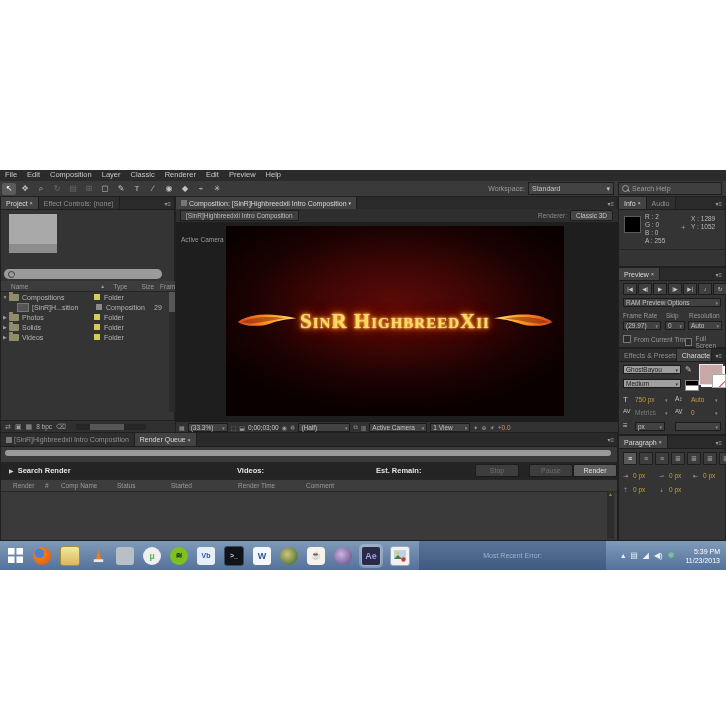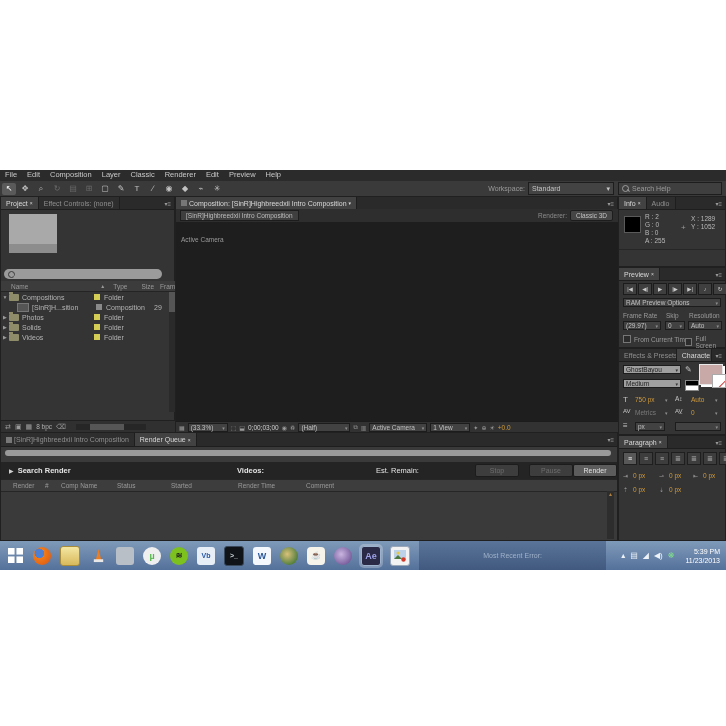--- a/index.html
+++ b/index.html
@@ -208,20 +208,40 @@
       </div>
       <div class="flymenu">▾≡</div>
     </div>
     <div class="abs" style="left:0;top:12px;width:443px;height:13px;background:#2e2e2e;display:flex;align-items:center;border-bottom:1px solid #1b1b1b;">
       <div style="margin-left:4px;background:#3f3f3f;border:1px solid #1d1d1d;font-size:6.5px;color:#bdbdbd;padding:1px 5px;">[SinR]Highbreedxii Intro Composition</div>
       <span style="margin-left:auto;font-size:6.5px;color:#8d8d8d;">Renderer:</span>
       <div style="margin:0 6px 0 3px;background:#454545;border:1px solid #1d1d1d;font-size:6.5px;color:#c4c4c4;padding:1px 5px;border-radius:2px;">Classic 3D</div>
     </div>
     <div class="abs" style="left:0;top:25px;width:443px;height:199px;background:#1e1e1e;overflow:hidden;">
       <span style="position:absolute;left:5px;top:14px;font-size:6.5px;color:#9a9a9a;">Active Camera</span>
+      <div class="abs compframe" style="left:50px;top:4px;width:338px;height:190px;">
+        <div class="abs" style="left:0;top:0;width:338px;height:190px;display:flex;align-items:center;justify-content:center;gap:2px;">
+          <svg width="62" height="20" viewBox="0 0 70 22">
+            <defs>
+                <linearGradient id="wg" x1="0" y1="0" x2="1" y2="0">
+              <stop offset="0" stop-color="#d8491a"></stop>
+                  <stop offset="0.55" stop-color="#ff9a22"></stop>
+                  <stop offset="1" stop-color="#ffe27a"></stop>
+            </linearGradient>
+              </defs>
+            <path d="M2 12 C14 3, 36 1, 68 8 C 50 10, 44 12, 38 14 C 26 18, 10 17, 2 12 Z" fill="url(#wg)"></path>
+            <path d="M6 12 C18 7, 34 5, 56 8 C 40 10, 30 13, 16 14 Z" fill="#7a1703" opacity="0.5"></path>
+          </svg>
+          <span class="firetext">SinR HighbreedXii</span>
+          <svg width="62" height="20" viewBox="0 0 70 22" style="transform:scaleX(-1);">
+            <path d="M2 12 C14 3, 36 1, 68 8 C 50 10, 44 12, 38 14 C 26 18, 10 17, 2 12 Z" fill="url(#wg)"></path>
+            <path d="M6 12 C18 7, 34 5, 56 8 C 40 10, 30 13, 16 14 Z" fill="#7a1703" opacity="0.5"></path>
+          </svg>
+        </div>
+      </div>
     </div>
     <div class="abs" style="left:0;top:224px;width:443px;height:12px;background:#323232;display:flex;align-items:center;gap:3px;padding-left:3px;border-top:1px solid #1c1c1c;box-sizing:border-box;">
       <span style="font-size:6px;color:#9a9a9a;">▦</span>
       <div class="dd" style="width:40px;">
         <span>(33.3%)</span>
         <span class="car">▾</span>
       </div>
       <span style="font-size:6px;color:#9a9a9a;">⬚</span>
       <span style="font-size:6px;color:#9a9a9a;">⬓</span>
       <span style="font-size:6.5px;color:#cfcfcf;">0;00;03;00</span>
@@ -409,21 +429,21 @@
         <span>Render Queue</span>
         <span style="font-size:5px;">×</span>
       </div>
       <div class="flymenu">▾≡</div>
     </div>
     <div class="abs" style="left:4px;top:17px;width:606px;height:6px;background:#9a9a9a;border-radius:3px;"></div>
     <div class="abs" style="left:0;top:29px;width:616px;height:17px;background:#242424;display:flex;align-items:center;">
       <span style="margin-left:8px;font-size:6px;color:#cfcfcf;">▶</span>
       <span style="margin-left:4px;font-size:7.5px;font-weight:bold;color:#e3e3e3;">Search Render</span>
       <span style="position:absolute;left:236px;font-size:7.5px;font-weight:bold;color:#e3e3e3;">Videos:</span>
-      <span style="position:absolute;left:375px;font-size:7.5px;font-weight:normal;color:#e3e3e3;">Est. Remain:</span>
+      <span style="position:absolute;left:375px;font-size:7.5px;font-weight:bold;color:#e3e3e3;">Est. Remain:</span>
       <div class="rqbtn" style="position:absolute;left:474px;width:42px;">Stop</div>
       <div class="rqbtn" style="position:absolute;left:528px;width:42px;">Pause</div>
       <div class="rqbtn primary" style="position:absolute;left:572px;width:42px;">Render</div>
     </div>
     <div class="abs rqhead" style="left:0;top:46px;width:616px;height:11px;background:#3d3d3d;border-top:1px solid #262626;border-bottom:1px solid #262626;">
       <span style="position:absolute;left:12px;top:2px;">Render</span>
       <span style="position:absolute;left:44px;top:2px;">#</span>
       <span style="position:absolute;left:60px;top:2px;">Comp Name</span>
       <span style="position:absolute;left:116px;top:2px;">Status</span>
       <span style="position:absolute;left:170px;top:2px;">Started</span>

